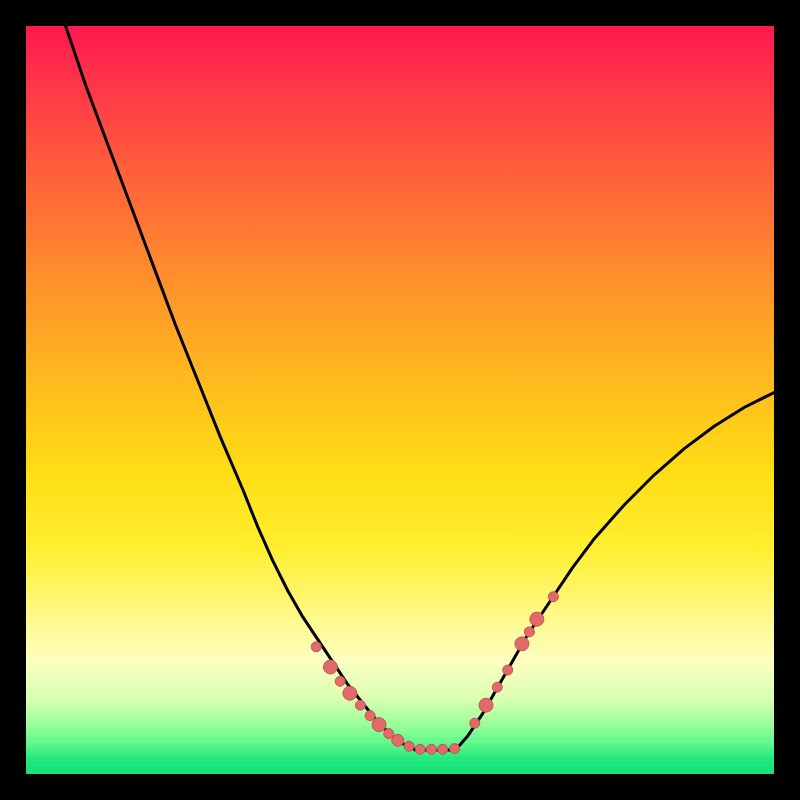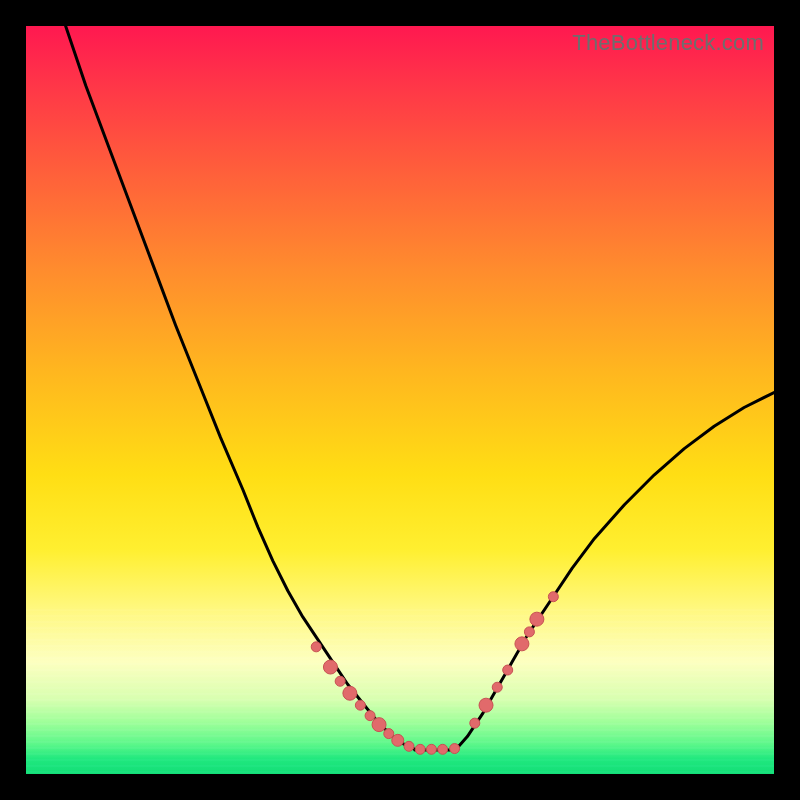--- a/index.html
+++ b/index.html
@@ -90,21 +90,20 @@
   }
 </style>
 </head>
 <body>
 
 <div class="frame">
   <div class="plot">
     <div class="gradient-bg"></div>
     <div class="bands"></div>
 
-    <div class="watermark">TheBottleneck.com</div>
 
     <svg class="curves" viewBox="0 0 748 748" preserveAspectRatio="none">
       <g>
         <path fill="none" stroke="#000000" stroke-width="3" stroke-linecap="round" stroke-linejoin="round" d="M39.64 0.00 L59.84 59.84 L82.28 119.68 L104.72 179.52 L127.16 239.36 L149.60 299.20 L172.04 355.30 L194.48 411.40 L216.92 463.76 L231.88 501.16 L246.84 534.82 L261.80 564.74 L276.76 590.92 L291.72 613.36 L306.68 635.80 L321.64 658.24 L336.60 676.94 L351.56 695.64 L366.52 710.60 L377.74 718.08 L388.96 723.32"></path>
         <path fill="none" stroke="#000000" stroke-width="3" stroke-linecap="round" stroke-linejoin="round" d="M388.96 724.06 L411.40 724.06 L430.10 724.06"></path>
         <path fill="none" stroke="#000000" stroke-width="3" stroke-linecap="round" stroke-linejoin="round" d="M430.10 723.32 L441.32 710.60 L456.28 688.16 L471.24 661.98 L486.20 635.80 L501.16 609.62 L523.60 575.96 L546.04 542.30 L568.48 512.38 L598.40 478.72 L628.32 448.80 L658.24 422.62 L688.16 400.18 L718.08 381.48 L748.00 366.52"></path>
       </g>
       <g>
           <circle cx="290.22" cy="620.84" r="5" fill="#e16a6b" stroke="#c75253" stroke-width="1"></circle>
           <circle cx="304.44" cy="641.04" r="7" fill="#e16a6b" stroke="#c75253" stroke-width="1"></circle>

